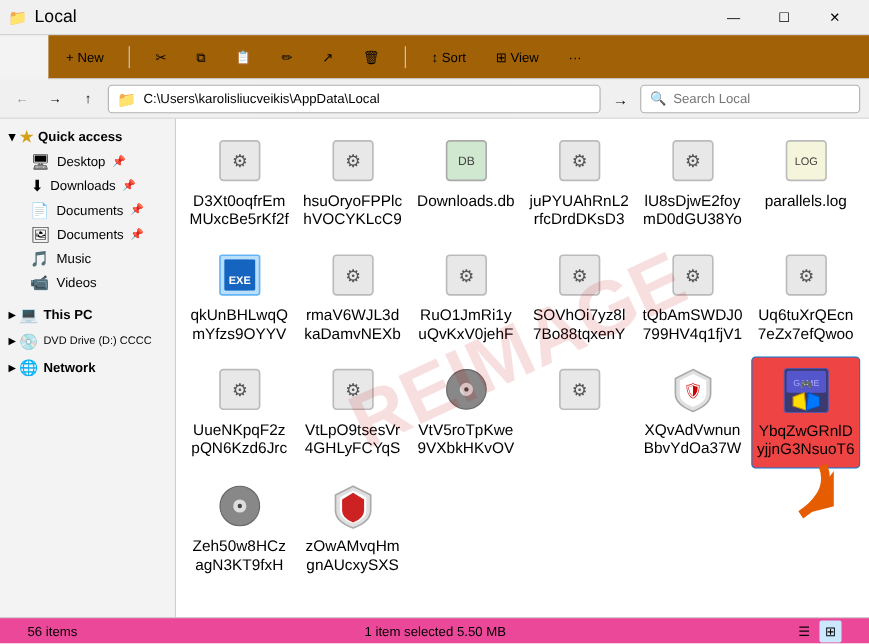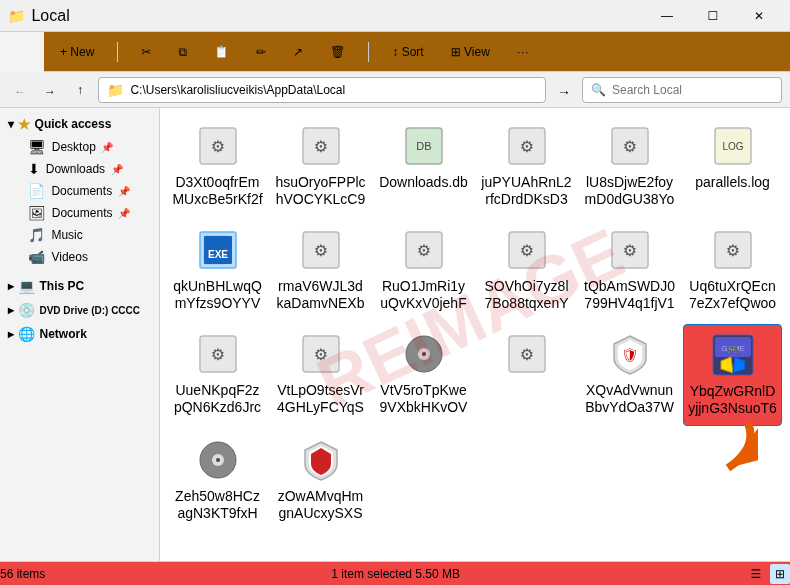--- a/index.html
+++ b/index.html
@@ -147,26 +147,26 @@
       align-items: center;
       justify-content: center;
       pointer-events: none;
       z-index: 10;
       opacity: 0.15;
     }
 
     
     .status-bar {
       height: 24px;
-      background: #ef4444;
+      background: #ec4899;
       border-top: 1px solid #d0d0d0;
       display: flex;
       align-items: center;
       justify-content: space-between;
-      padding: 0 0;
+      padding: 0 25px;
       font-size: 12px;
     }
     .status-right { display: flex; gap: 4px; }
     .view-btn {
       width: 20px; height: 20px;
       display: flex; align-items: center; justify-content: center;
       cursor: pointer; border-radius: 2px; font-size: 12px;
     }
     .view-btn.active { background: #cce8ff; }
 
@@ -258,21 +258,21 @@
 
     <div class="sidebar-section-header" style="margin-top:6px;">
       <span>▸</span>
       <span style="font-size:14px;">💻</span>
       <span>This PC</span>
     </div>
 
     <div class="sidebar-section-header">
       <span>▸</span>
       <span style="font-size:14px;">💿</span>
-      <span style="font-size:10px; font-weight:bold;text-align:center;">DVD Drive (D:) CCCC</span>
+      <span style="font-size:10px; font-weight:normal;text-align:center;">DVD Drive (D:) CCCC</span>
     </div>
 
     <div class="sidebar-section-header">
       <span>▸</span>
       <span style="font-size:14px;">🌐</span>
       <span>Network</span>
     </div>
   </div>
 
   <div class="file-area" style="position:relative;">

